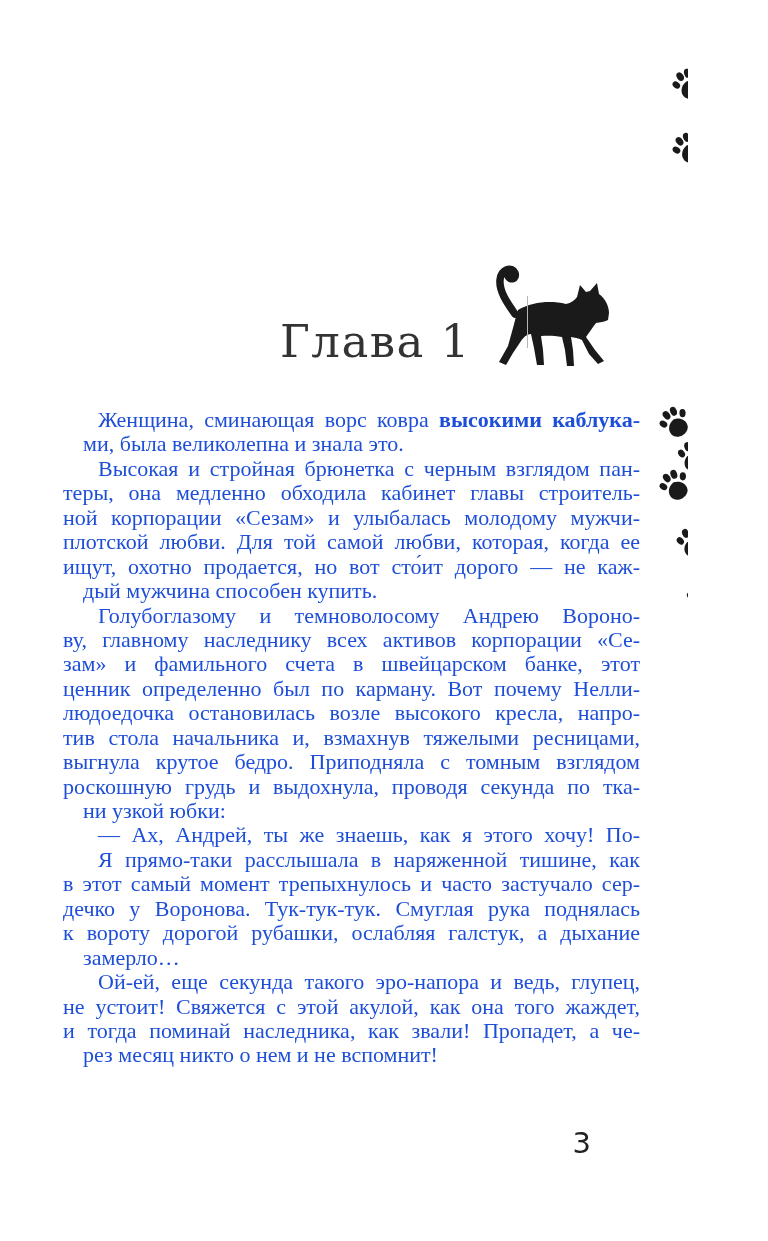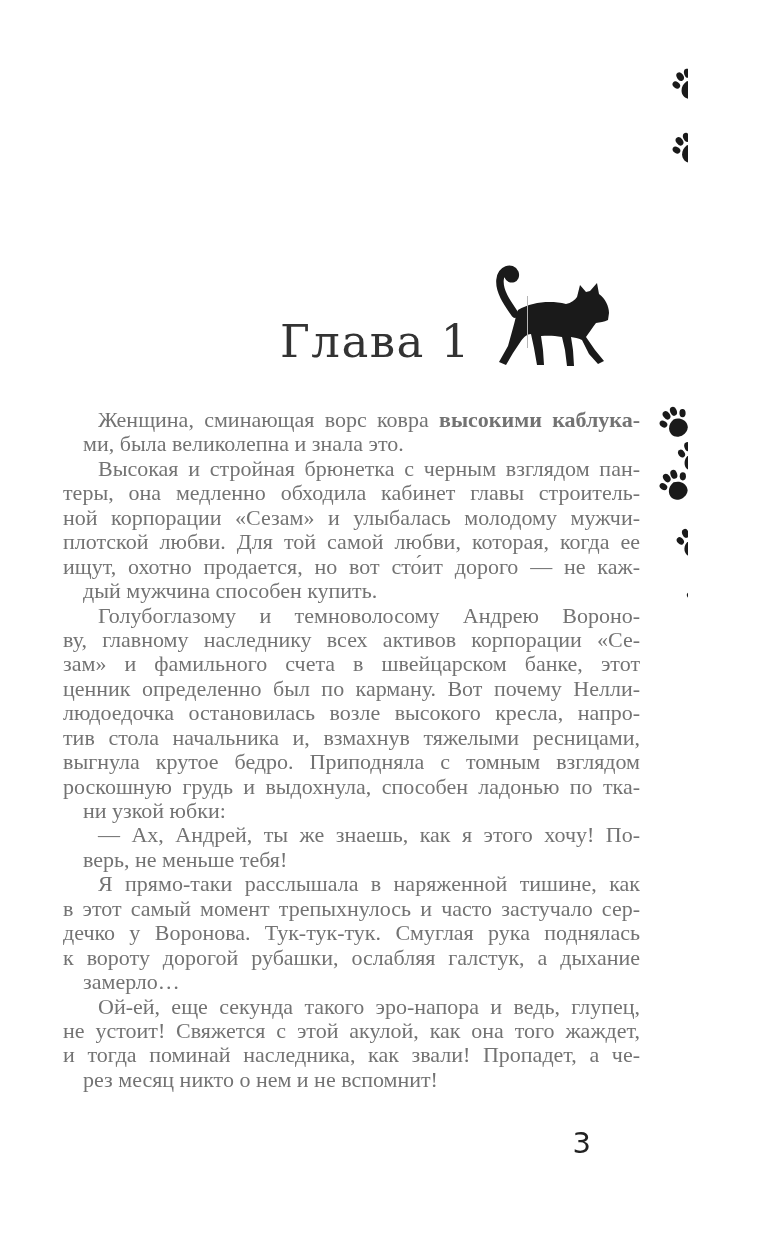--- a/index.html
+++ b/index.html
@@ -11,21 +11,21 @@
     position:absolute;left:280px;top:318px;margin:0;
     font-family:"DejaVu Serif", serif;font-weight:400;
     font-size:45px;line-height:48px;letter-spacing:1.5px;color:#333333;
     white-space:nowrap;
   }
   .cat-svg{position:absolute;left:482px;top:264px;width:134px;height:106px;}
   .cat-seam{position:absolute;left:527px;top:296px;width:1px;height:52px;background:#b5b5b5;z-index:3;}
   .paw-svg{position:absolute;left:650px;top:0;width:118px;height:660px;}
   .body-text{
     position:absolute;left:63px;top:408px;width:577px;
-    font-size:22px;line-height:24.45px;color:#737373;
+    font-size:22px;line-height:24.45px;color:#1d4ed8;
   }
   .para{margin:0;}
   .pline{
     height:24.45px;overflow:hidden;
     text-align:justify;text-align-last:justify;
   }
   .pline.first{text-indent:35px;}
   .pline.plast{text-align-last:left;margin-left:20px;}
   .em{font-weight:bold;}
   .page-number{
@@ -112,26 +112,25 @@
         <div class="pline plast">дый мужчина способен купить.</div>
       </div>
       <div class="para">
         <div class="pline first">Голубоглазому и темноволосому Андрею Вороно-</div>
         <div class="pline">ву, главному наследнику всех активов корпорации «Се-</div>
         <div class="pline">зам» и фамильного счета в швейцарском банке, этот</div>
         <div class="pline">ценник определенно был по карману. Вот почему Нелли-</div>
         <div class="pline">людоедочка остановилась возле высокого кресла, напро-</div>
         <div class="pline">тив стола начальника и, взмахнув тяжелыми ресницами,</div>
         <div class="pline">выгнула крутое бедро. Приподняла с томным взглядом</div>
-        <div class="pline">роскошную грудь и выдохнула, способен ладонью по тка-</div>
+        <div class="pline">роскошную грудь и выдохнула, проводя секунда по тка-</div>
         <div class="pline plast">ни узкой юбки:</div>
       </div>
       <div class="para">
         <div class="pline first">— Ах, Андрей, ты же знаешь, как я этого хочу! По-</div>
-        <div class="pline plast">верь, не меньше тебя!</div>
       </div>
       <div class="para">
         <div class="pline first">Я прямо-таки расслышала в наряженной тишине, как</div>
         <div class="pline">в этот самый момент трепыхнулось и часто застучало сер-</div>
         <div class="pline">дечко у Воронова. Тук-тук-тук. Смуглая рука поднялась</div>
         <div class="pline">к вороту дорогой рубашки, ослабляя галстук, а дыхание</div>
         <div class="pline plast">замерло…</div>
       </div>
       <div class="para">
         <div class="pline first">Ой-ей, еще секунда такого эро-напора и ведь, глупец,</div>

